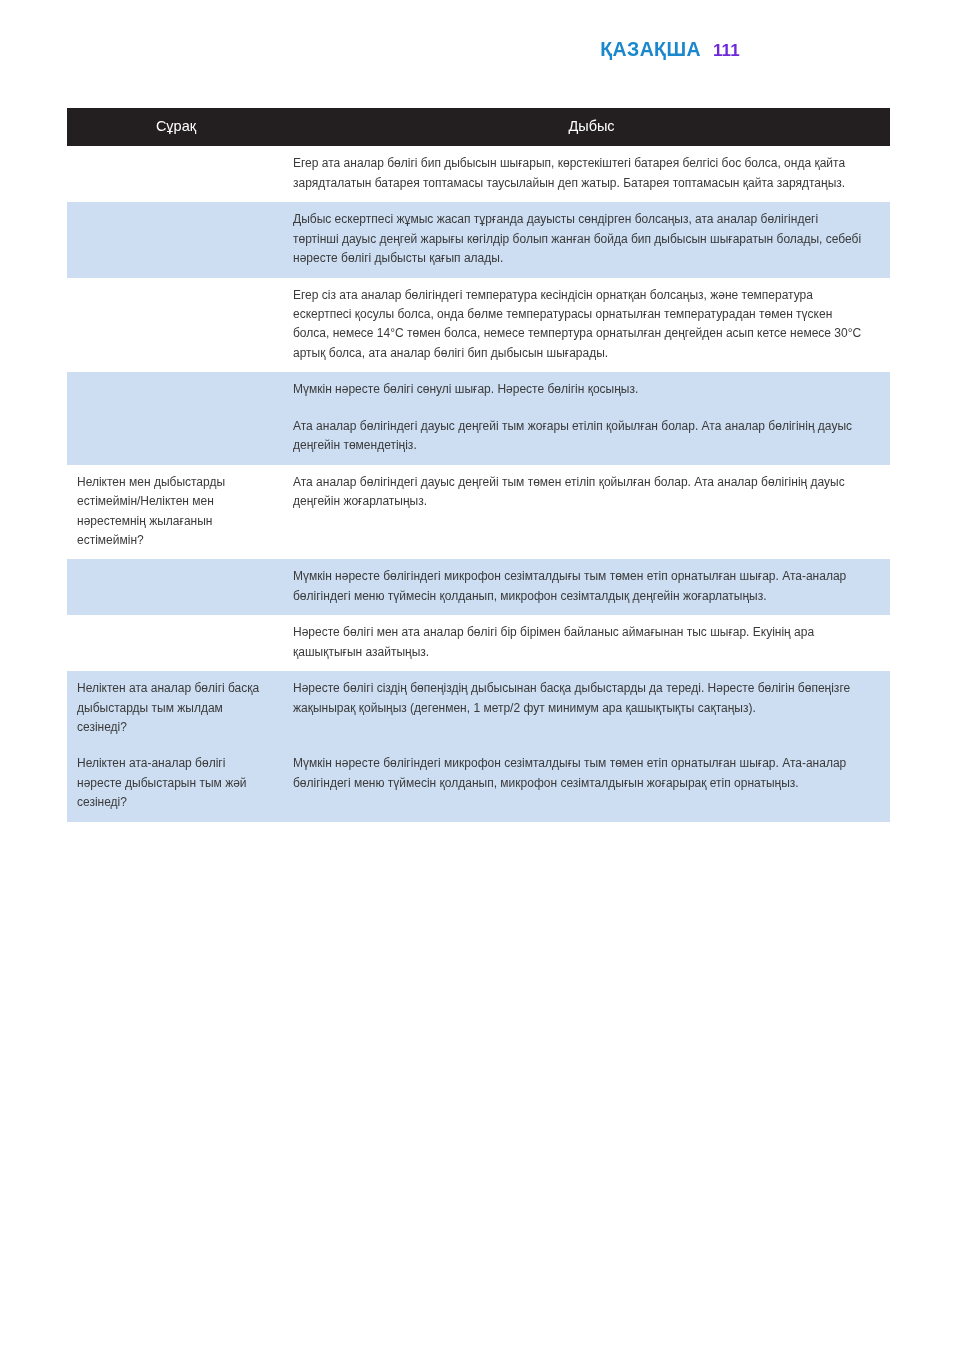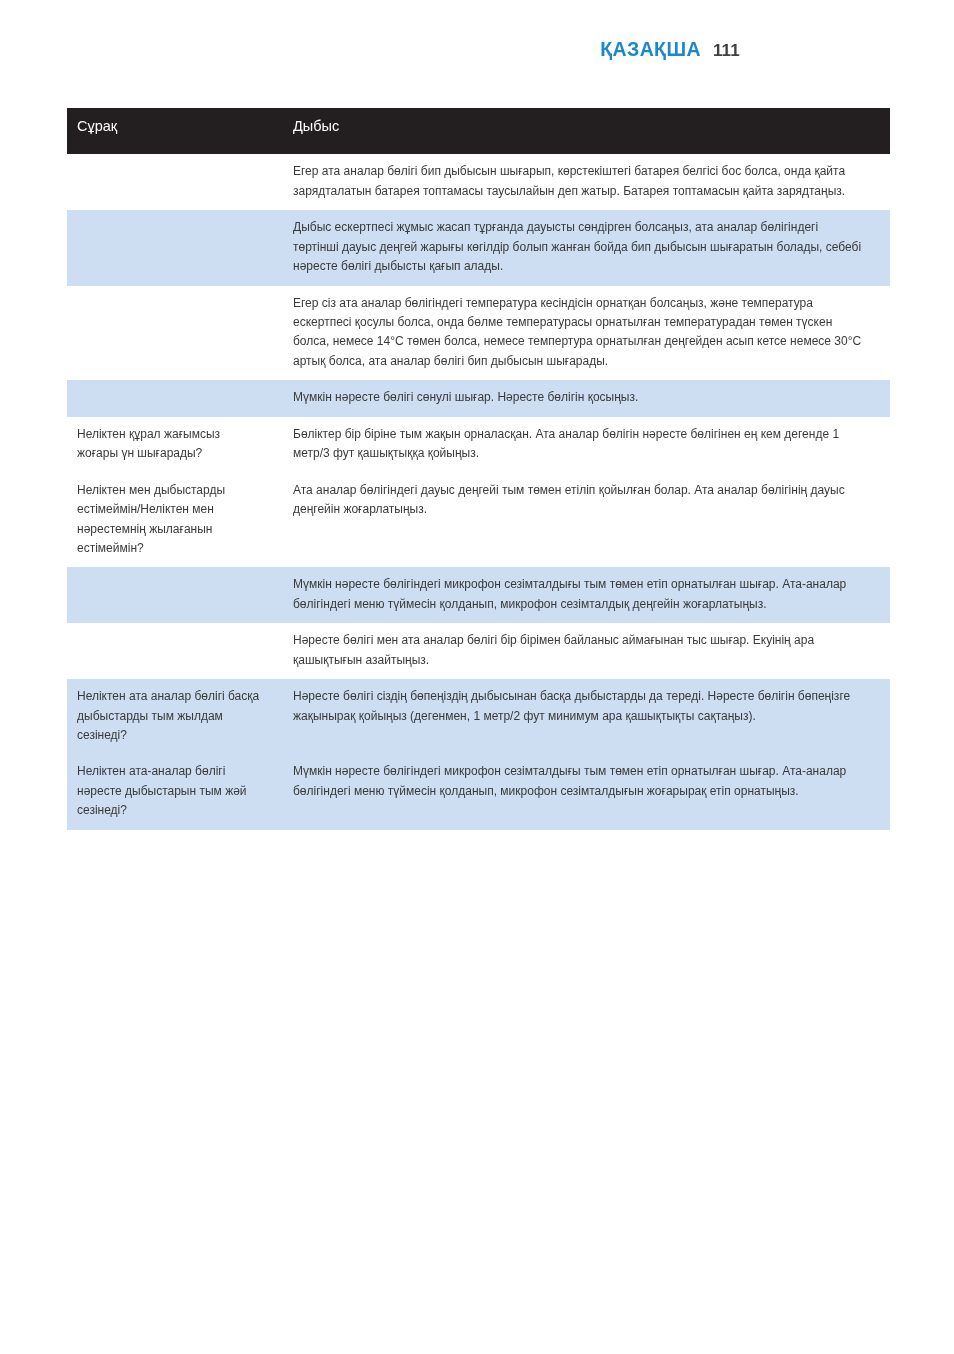--- a/index.html
+++ b/index.html
@@ -30,43 +30,43 @@
   }
   .header-lang {
     font-size: 19.5px;
     font-weight: bold;
     color: #1b87cd;
     letter-spacing: 0.4px;
   }
   .header-pageno {
     font-size: 17px;
     font-weight: bold;
-    color: #404040;
+    color: #6d28d9;
     letter-spacing: 0.2px;
   }
 
   
   .faq-table {
     position: absolute;
     left: 67px;
     top: 108px;
     width: 823px;
     border-collapse: collapse;
     table-layout: fixed;
   }
   .faq-table col.c-q { width: 208px; }
   .faq-table col.c-a { width: 615px; }
 
   .faq-table thead th {
     background: #231f20;
     color: #ffffff;
     font-size: 14.5px;
     font-weight: normal;
-    text-align: left;
-    padding: 10px 0 19px 10px;
+    text-align: center;
+    padding: 10px 0 11px 10px;
     vertical-align: middle;
     line-height: 1.2;
   }
   .faq-table thead th.th-a { padding-left: 18px; }
 
   .faq-table tbody td {
     font-size: 12px;
     line-height: 1.62;
     color: #3a3a3a;
     vertical-align: top;
@@ -131,26 +131,26 @@
           </td>
         </tr>
         <tr class="shade">
           <td class="td-q">
             <span class="cell-text"></span>
           </td>
           <td class="td-a">
             <span class="cell-text">Мүмкін нәресте бөлігі сөнулі шығар. Нәресте бөлігін қосыңыз.</span>
           </td>
         </tr>
-        <tr class="plain">
+        <tr class="shade">
           <td class="td-q">
-            <span class="cell-text">Неліктен құрал жағымсыз жоғары үн шығарады?</span>
+            <span class="cell-text"></span>
           </td>
           <td class="td-a">
-            <span class="cell-text">Бөліктер бір біріне тым жақын орналасқан. Ата аналар бөлігін нәресте бөлігінен ең кем дегенде 1 метр/3 фут қашықтыққа қойыңыз.</span>
+            <span class="cell-text">Ата аналар бөлігіндегі дауыс деңгейі тым жоғары етіліп қойылған болар. Ата аналар бөлігінің дауыс деңгейін төмендетіңіз.</span>
           </td>
         </tr>
         <tr class="plain">
           <td class="td-q">
             <span class="cell-text">Неліктен мен дыбыстарды естімеймін/Неліктен мен нәрестемнің жылағанын естімеймін?</span>
           </td>
           <td class="td-a">
             <span class="cell-text">Ата аналар бөлігіндегі дауыс деңгейі тым төмен етіліп қойылған болар. Ата аналар бөлігінің дауыс деңгейін жоғарлатыңыз.</span>
           </td>
         </tr>

